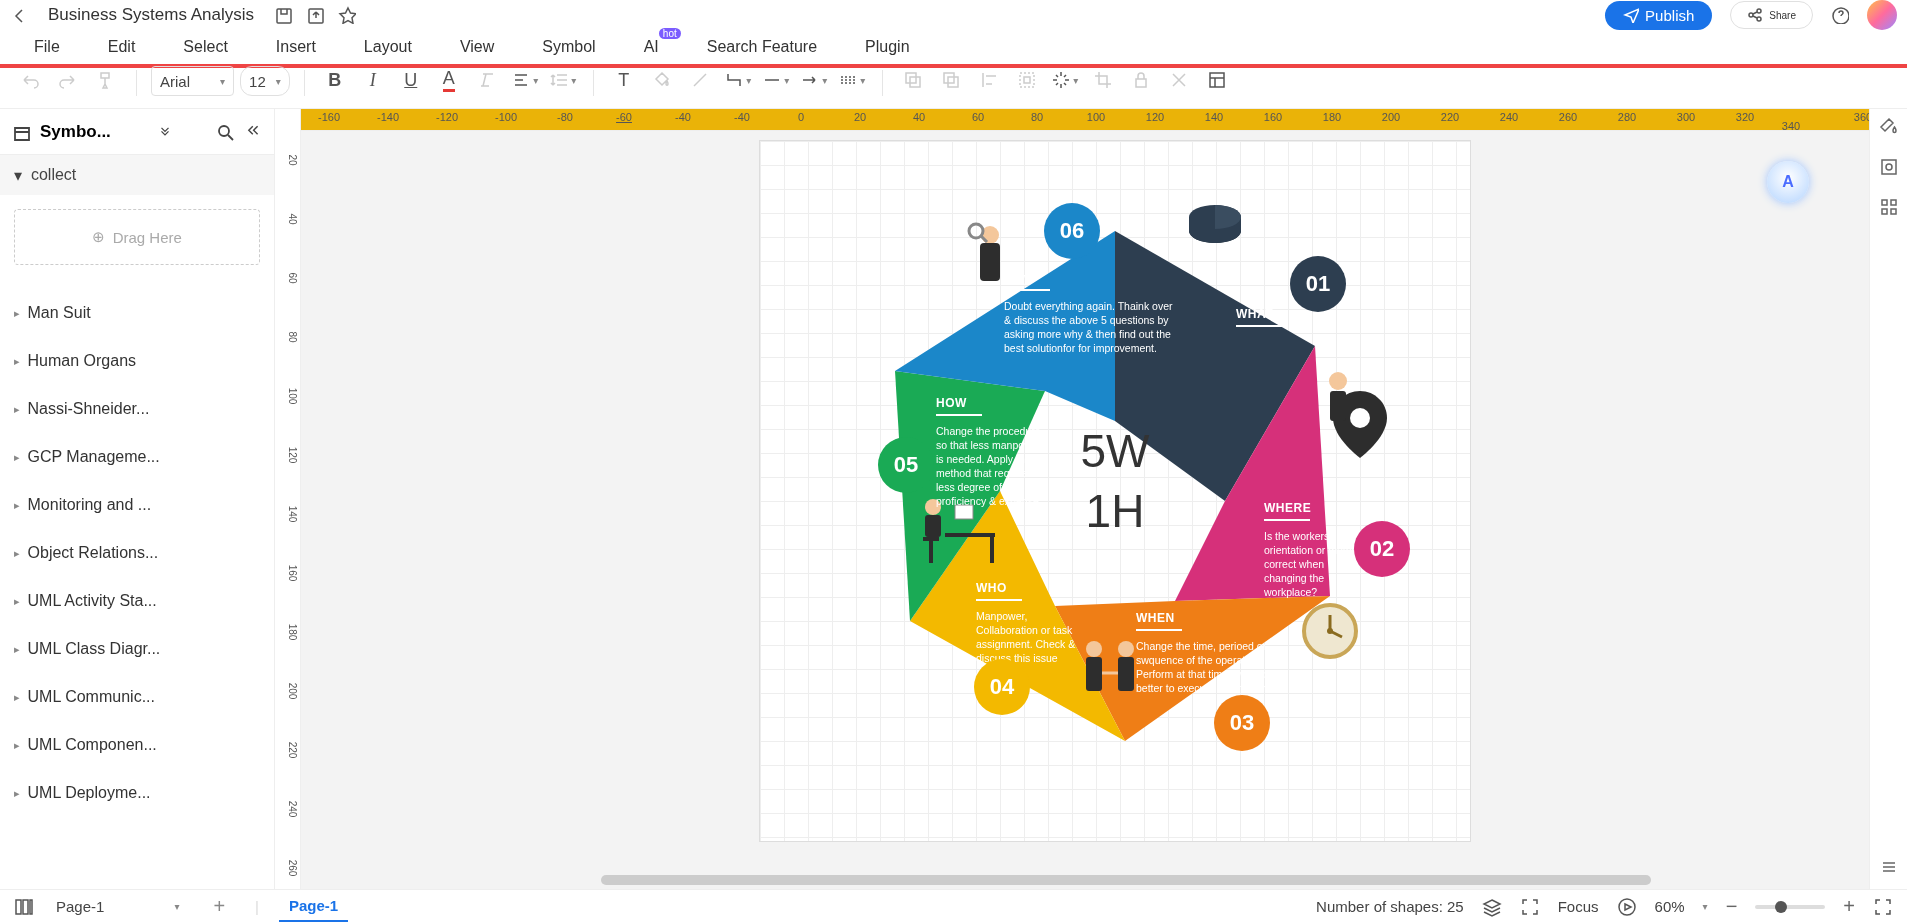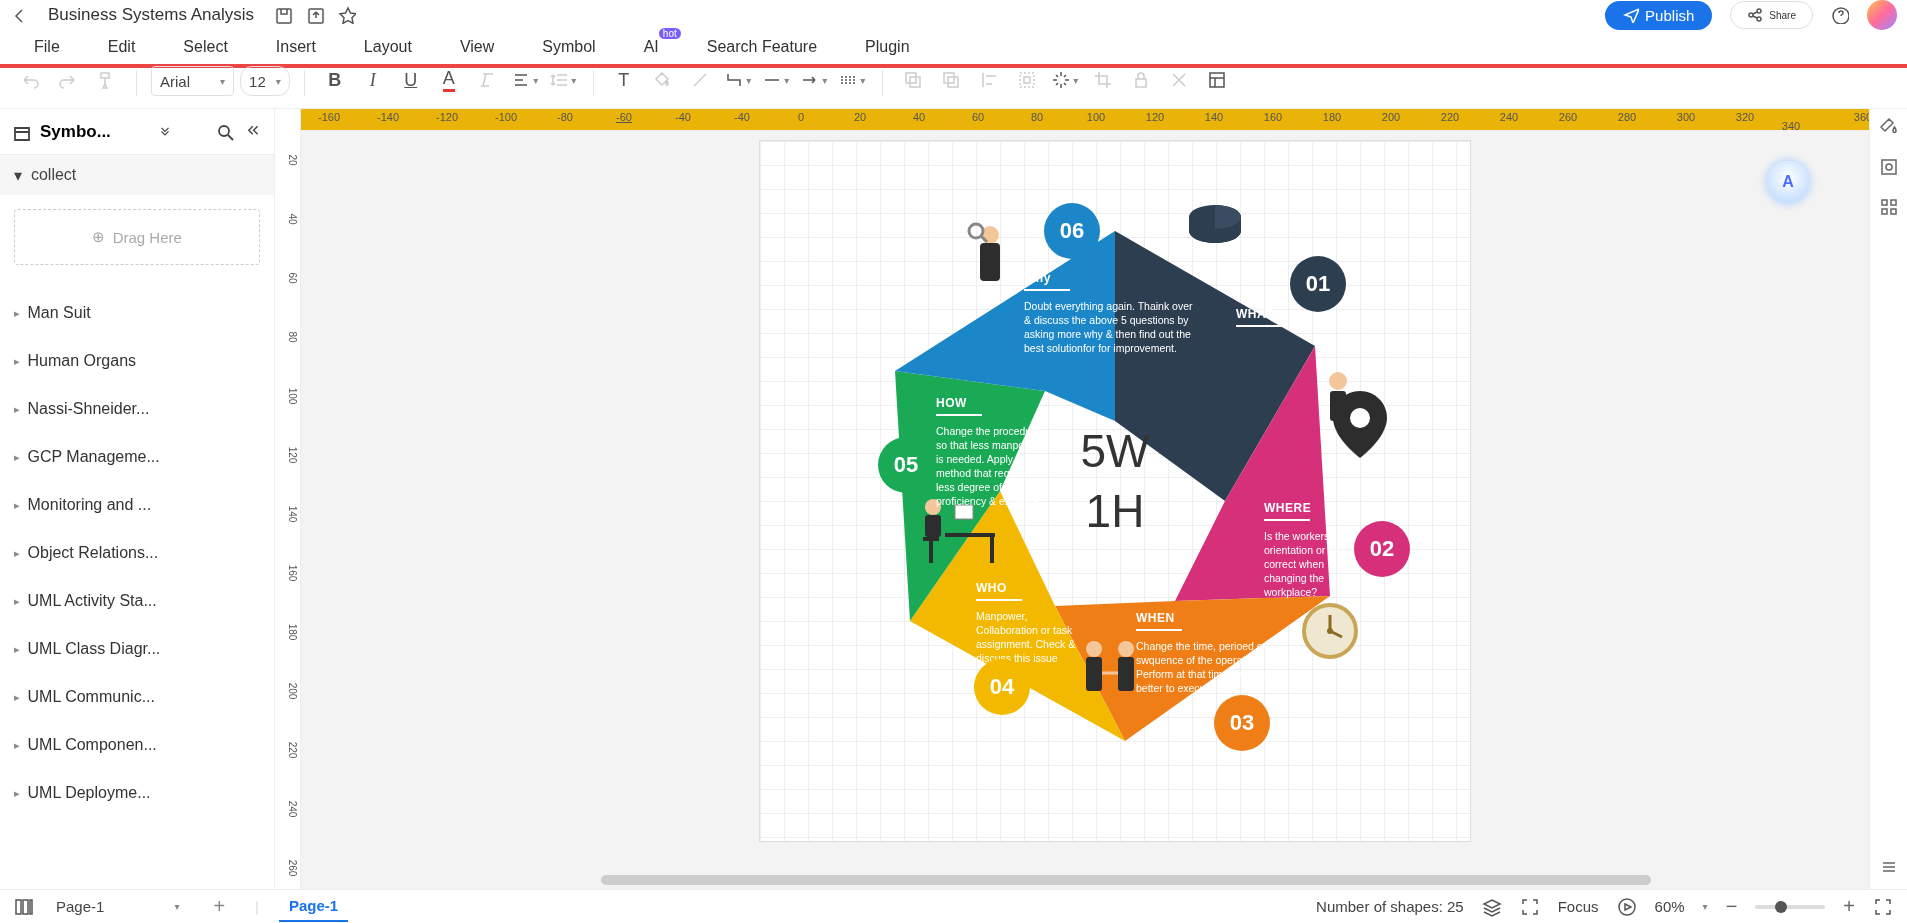--- a/index.html
+++ b/index.html
@@ -448,21 +448,21 @@
             <div class="seg" style="left:216px;top:440px;width:110px">
               <div class="h">WHO</div>
                 <div class="bar"></div>
                 <div class="t">Manpower, Collaboration or task assignment. Check &amp; discuss this issue again.</div>
             </div>
             <div class="seg" style="left:176px;top:255px;width:110px">
               <div class="h">HOW</div>
                 <div class="bar"></div>
                 <div class="t">Change the procedure so that less manpower is needed. Apply the method that requires less degree of proficiency &amp; expense</div>
             </div>
-            <div class="seg" style="left:264px;top:130px;width:170px">
+            <div class="seg" style="left:244px;top:130px;width:170px">
               <div class="h">Why</div>
                 <div class="bar"></div>
                 <div class="t">Doubt everything again. Thaink over &amp; discuss the above 5 questions by asking more why &amp; then find out the best solutionfor for improvement.</div>
             </div>
 
             
             <div class="numcircle" style="left:530px;top:115px;background:#2d3e50">01</div>
             <div class="numcircle" style="left:594px;top:380px;background:#d6307a">02</div>
             <div class="numcircle" style="left:454px;top:554px;background:#ef7e16">03</div>
             <div class="numcircle" style="left:214px;top:518px;background:#f3b900">04</div>

